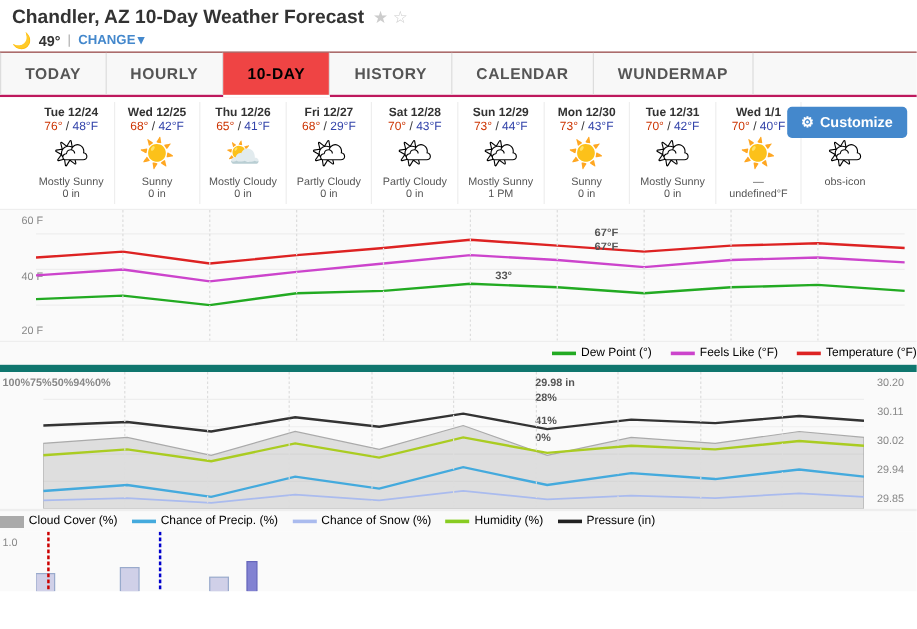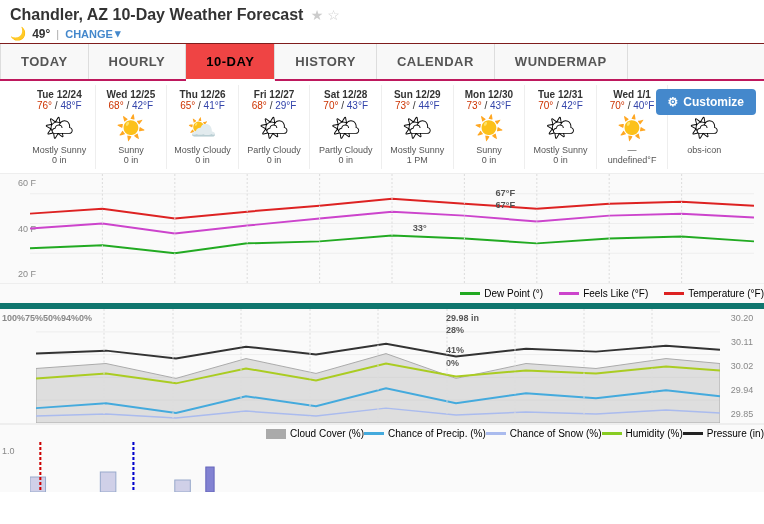--- a/index.html
+++ b/index.html
@@ -36,21 +36,21 @@
 
     .nav-arrows { position: absolute; top: 100px; left: 2px; right: 2px; display: flex; justify-content: space-between; pointer-events: none; }
     .nav-arrow { pointer-events: all; background: rgba(255,255,255,0.8); border: 1px solid #ccc; border-radius: 3px; width: 20px; height: 40px; display: flex; align-items: center; justify-content: center; cursor: pointer; font-size: 14px; color: #666; }
 
     .chart-area { height: 100px; background: #fafafa; border-bottom: 1px solid #eee; position: relative; overflow: hidden; }
     .chart-legend { display: flex; gap: 16px; justify-content: flex-end; padding: 4px 0; background: #fafafa; border-bottom: 6px solid #0f766e; font-size: 10px; flex-wrap: wrap; }
     .legend-item { display: flex; align-items: center; gap: 4px; }
     .legend-color { width: 20px; height: 3px; display: inline-block; }
 
     .chart-area2 { height: 120px; background: #fafafa; border-bottom: 1px solid #eee; position: relative; overflow: hidden; }
-    .chart-legend2 { display: flex; justify-content: flex-end; padding: 4px 0; background: #fafafa; font-size: 10px; flex-wrap: wrap; }
+    .chart-legend2 { display: flex; gap: 12px; justify-content: flex-start; padding: 4px 0; background: #fafafa; font-size: 10px; flex-wrap: wrap; }
 
     .chart-y-labels { position: absolute; left: 16px; top: 0; bottom: 0; display: flex; flex-direction: column; justify-content: space-between; padding: 4px 2px; font-size: 9px; color: #888; width: 30px; }
 
     svg { width: 100%; height: 100%; }
   </style>
 </head>
 <body>
 
 <div>
   <div class="header">

